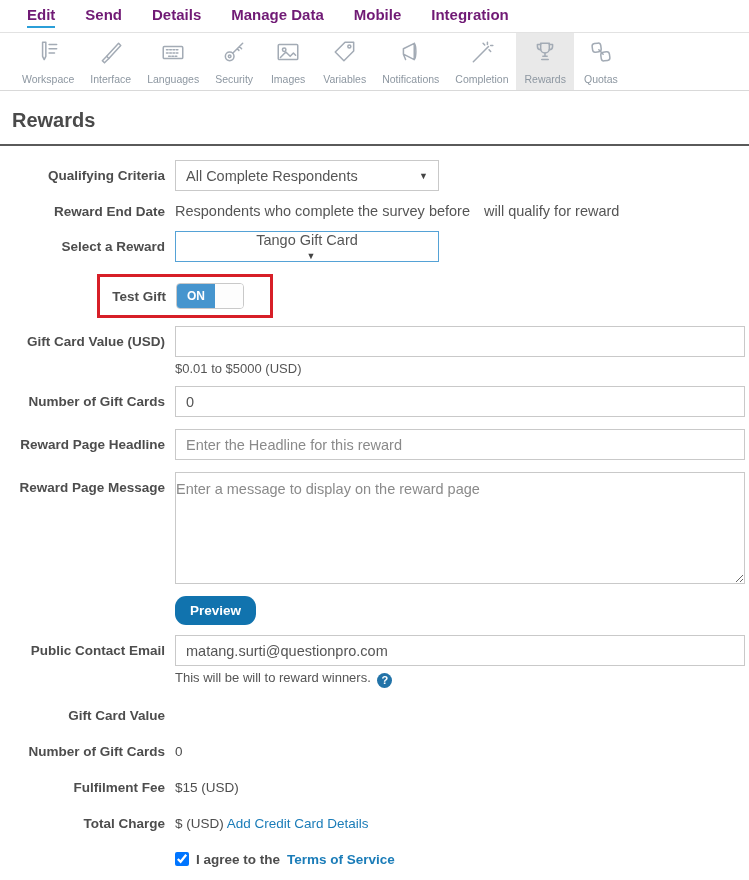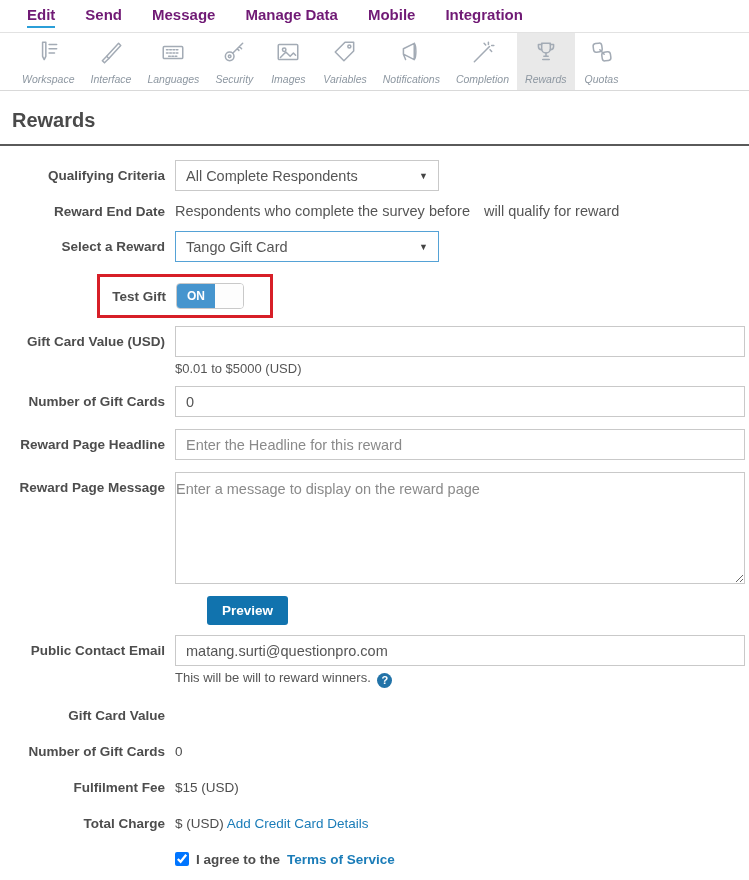--- a/index.html
+++ b/index.html
@@ -6,39 +6,39 @@
   html,body { background:#fff; width:749px; }
   body { font-family:"Liberation Sans", sans-serif; color:#4d4d4d; }
 
   
   .topnav { display:flex; align-items:flex-end; gap:30px; padding:6px 0 4px 27px; border-bottom:1px solid #e2e2e2; }
   .topnav a { text-decoration:none; color:#701a75; font-size:15px; font-weight:700; padding-bottom:3px; border-bottom:2px solid transparent; cursor:pointer; }
   .topnav a.active { border-bottom-color:#2b9fd8; }
 
   
   .toolbar { display:flex; align-items:stretch; padding-left:14px; border-bottom:1px solid #d9d9d9; }
-  .tool { display:flex; flex-direction:column; align-items:center; justify-content:flex-end; padding:6px 8px 5px; min-width:54px; cursor:pointer;font-style:italic; }
+  .tool { display:flex; flex-direction:column; align-items:center; justify-content:flex-end; padding:6px 8px 5px; min-width:54px; cursor:pointer; }
   .tool.active { background:#e9e9e9; }
   .tool svg { width:26px; height:26px; stroke:#a3abb5; fill:none; stroke-width:1.4; stroke-linecap:round; stroke-linejoin:round; margin-bottom:4px; }
   .tool .tlabel { font-size:10.5px; color:#8d97a1; white-space:nowrap; }
 
   
   .pagehead { padding:18px 0 12px 12px; border-bottom:2px solid #5a5a5a; }
   .pagehead h1 { font-size:20px; font-weight:700; color:#4a4a4a; }
 
   
   .formarea { padding:14px 4px 14px 0; }
   .row { display:flex; align-items:center; margin-bottom:12px; }
   .row .lbl { width:165px; min-width:165px; text-align:right; font-size:13.5px; font-weight:700; color:#4d4d4d; padding-top:0; }
   .row .ctl { margin-left:10px; flex:1; }
   .row.top { align-items:flex-start; }
   .row.top .lbl { padding-top:8px; }
 
   .selectbox { display:inline-flex; align-items:center; justify-content:space-between; width:264px; height:31px; border:1px solid #c9c9c9; background:#fff; padding:0 10px; font-size:14.5px; color:#555; cursor:pointer; }
-  .selectbox.focused { border:1px solid #55a2d6; }
+  .selectbox.focused { border:1px solid #55a2d6;flex-direction:column; }
   .selectbox .caret { font-size:9px; color:#444; margin-left:8px; }
 
   .inline-ctl { display:flex; align-items:center; gap:14px; font-size:14.5px; color:#555; }
   .datewrap { position:relative; display:inline-block; }
   .datewrap input { width:122px; height:30px; border:1px solid #c9c9c9; padding:0 30px 0 10px; font-size:14px; color:#555; font-family:"Liberation Sans",sans-serif; }
   .datewrap input::placeholder { color:#8a8a8a; }
   .datewrap svg { position:absolute; right:8px; top:7px; width:16px; height:16px; stroke:#444; fill:none; stroke-width:1.6; }
 
   .redbox { border:3px solid #d71f28; }
   .testmode-wrap { margin-left:97px; }
@@ -47,41 +47,41 @@
   .toggle { display:flex; width:68px; height:26px; border:1px solid #c9c9c9; border-radius:4px; overflow:hidden; background:#fff; cursor:pointer; }
   .toggle .on { width:38px; background:#4695ce; color:#fff; font-size:12px; font-weight:700; display:flex; align-items:center; justify-content:center; }
   .toggle .off { flex:1; background:#fdfdfd; }
 
   .txt { width:100%; height:31px; border:1px solid #c9c9c9; padding:0 10px; font-size:14.5px; color:#555; font-family:"Liberation Sans",sans-serif; }
   .txt::placeholder { color:#8a8a8a; }
   textarea.txt { height:112px; padding:8px 0; resize:vertical; }
   .helper { font-size:13px; color:#555; margin-top:4px; }
   .helper .qmark { display:inline-flex; width:15px; height:15px; border-radius:50%; background:#2273a8; color:#fff; font-size:11px; font-weight:700; align-items:center; justify-content:center; vertical-align:-2px; margin-left:3px; cursor:pointer; }
 
-  .btn { display:inline-block; background:#1173ae; color:#fff; font-size:13.5px; font-weight:700; border:none; border-radius:3px; padding:7px 15px; cursor:pointer; font-family:"Liberation Sans",sans-serif;margin-left:32px; }
+  .btn { display:inline-block; background:#1173ae; color:#fff; font-size:13.5px; font-weight:700; border:none; border-radius:11px; padding:7px 15px; cursor:pointer; font-family:"Liberation Sans",sans-serif; }
 
   .noLabel { margin-left:175px; }
   .static-row { display:flex; margin-bottom:21px; }
   .static-row .lbl { width:165px; min-width:165px; text-align:right; font-size:13.5px; font-weight:700; }
   .static-row .val { margin-left:10px; font-size:13.5px; color:#4d4d4d; }
   a.bluelink { color:#1a7cb8; text-decoration:none; cursor:pointer; }
 
   .terms-row { display:flex; align-items:center; gap:7px; margin:6px 0 14px 175px; font-size:13.5px; font-weight:700; color:#4d4d4d; }
   .terms-row input { width:14px; height:14px; cursor:pointer; }
   .terms-row a { font-weight:700; }
   .mb8 { margin-bottom:8px; }
   .mb10 { margin-bottom:10px; }
 </style>
 </head>
 <body>
 
 <div class="topnav">
   <a class="active">Edit</a>
   <a>Send</a>
-  <a>Message</a>
+  <a>Details</a>
   <a>Manage Data</a>
   <a>Mobile</a>
   <a>Integration</a>
 </div>
 
 <div class="toolbar">
   <div class="tool">
     <span><svg viewBox="0 0 24 24">
           <path d="M7 3v13l1.5 3L10 16V3z"></path>
           <path d="M13 5h7M13 9h7M13 13h5"></path>

